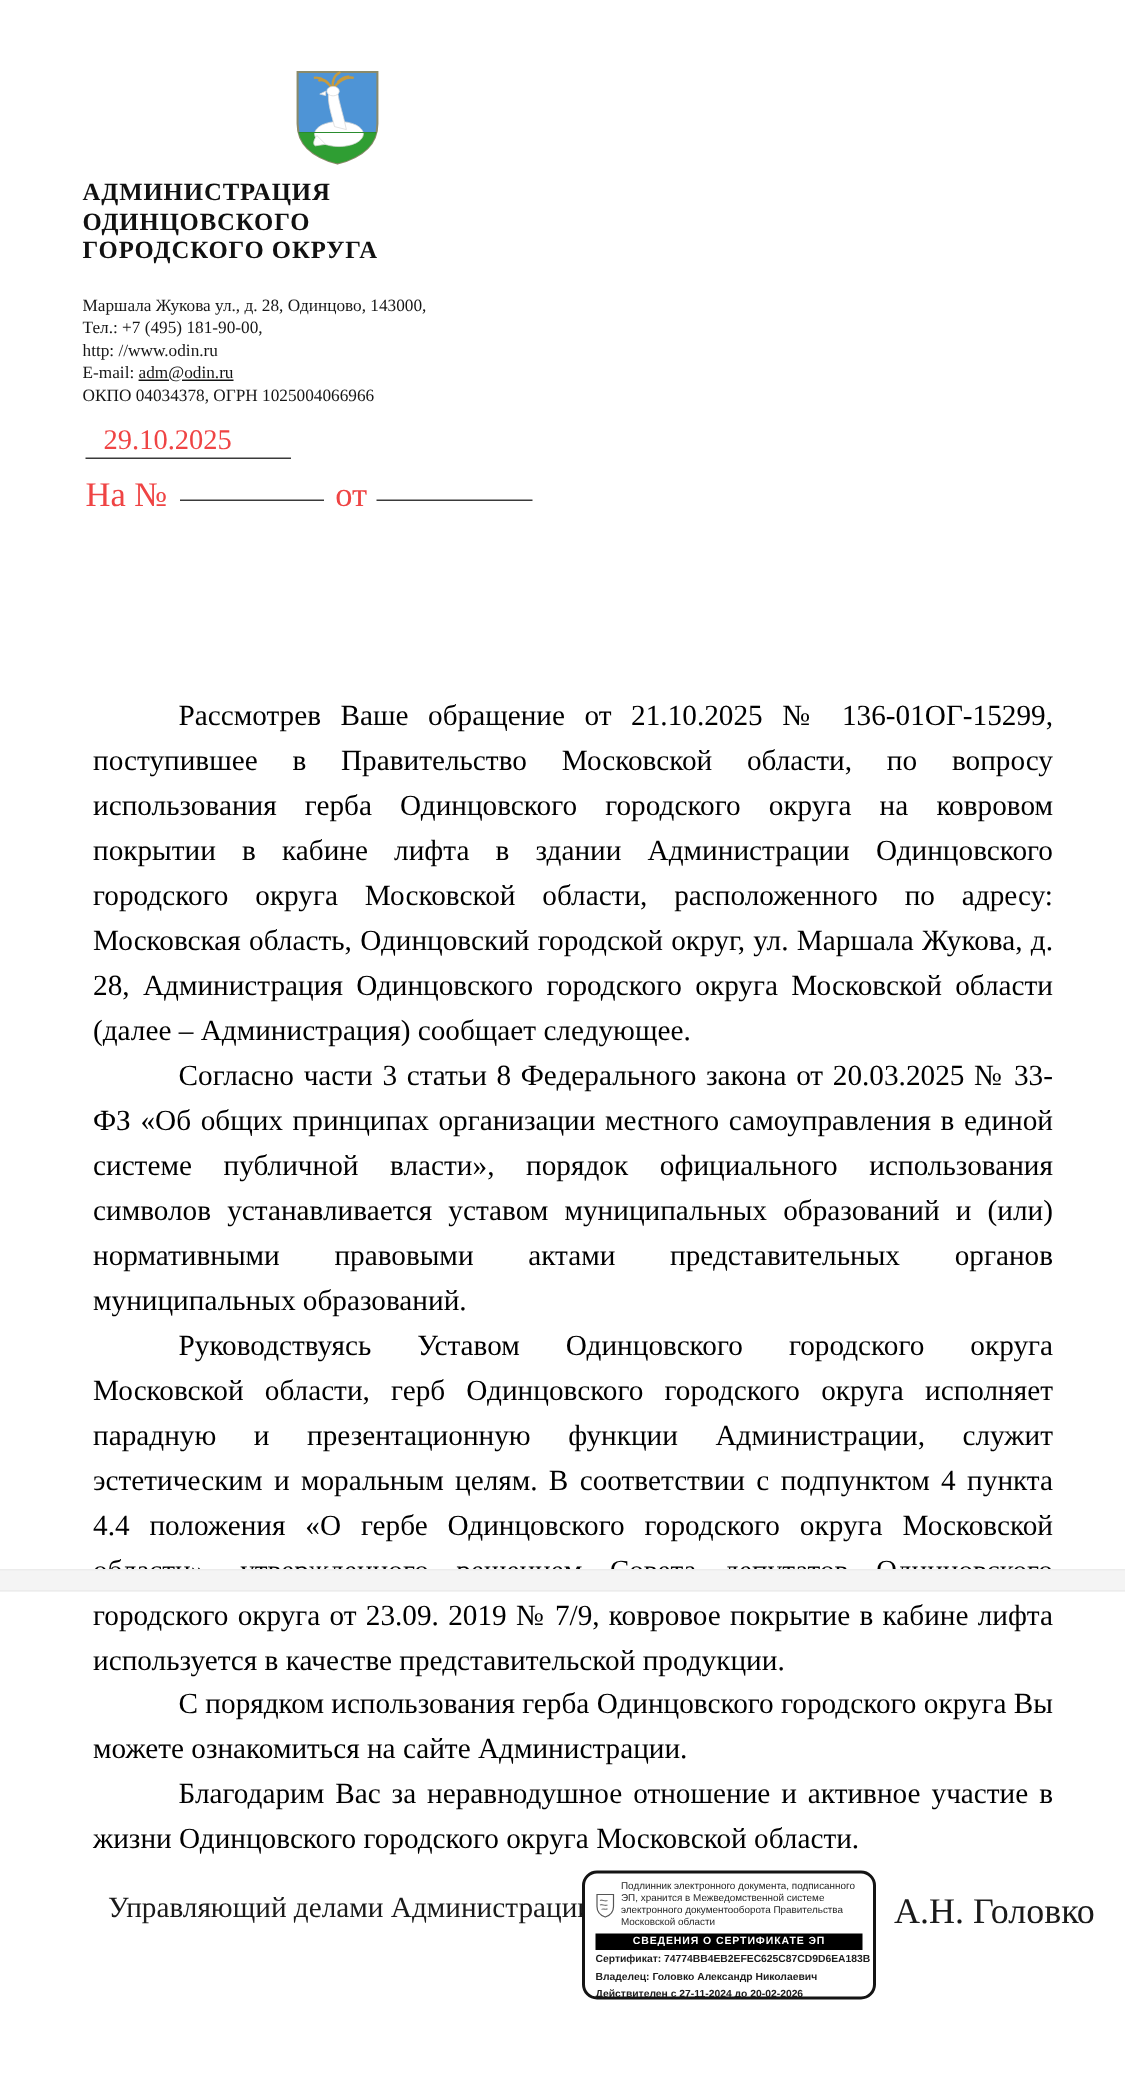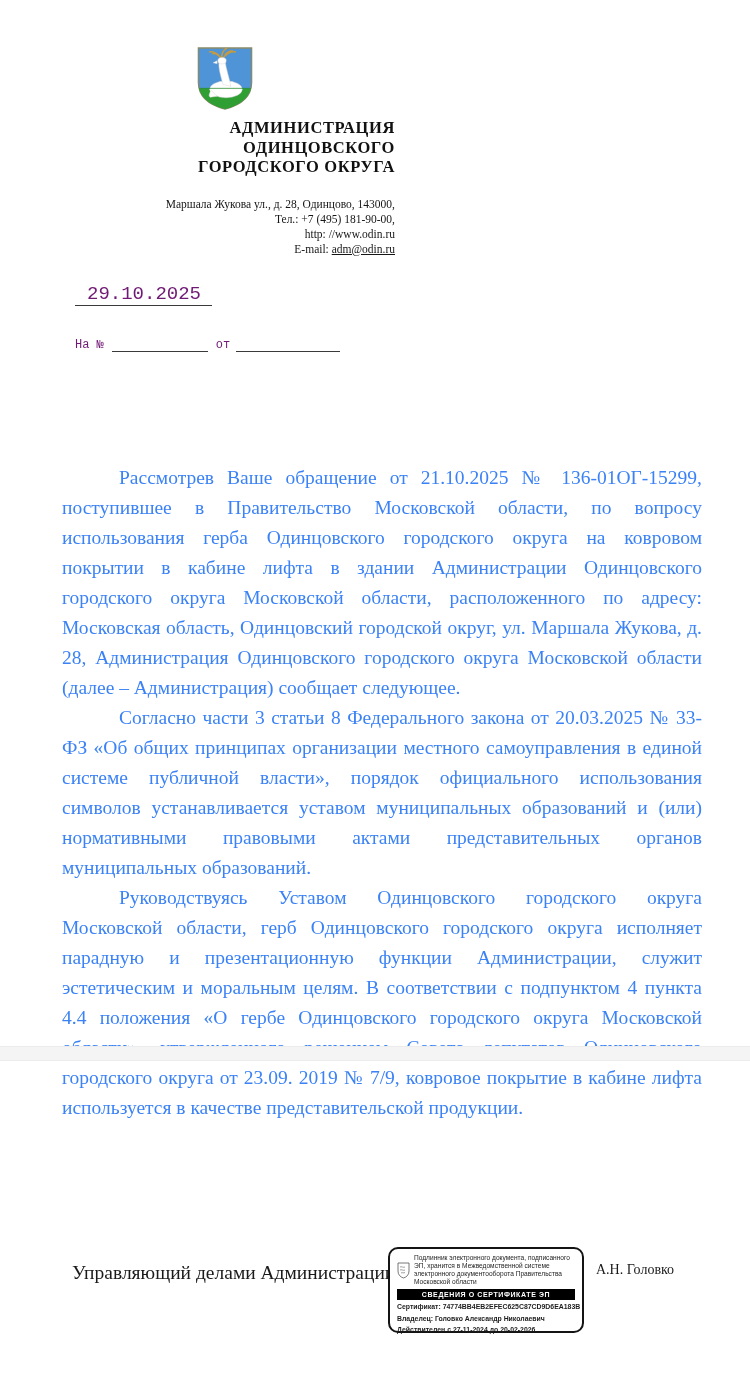--- a/index.html
+++ b/index.html
@@ -1,45 +1,45 @@
 <!DOCTYPE html>
 <html><head>
 <meta charset="utf-8">
 <style>
   html,body{margin:0;padding:0;background:#ffffff;}
   .page{
     position:relative;width:750px;height:1400px;background:#ffffff;overflow:hidden;
     font-family:"Liberation Serif",serif;color:#1e1e1e;
   }
   
-  .letterhead{position:absolute;left:55px;top:45px;width:340px;text-align:right;}
+  .letterhead{position:absolute;left:55px;top:45px;width:340px;text-align:left;}
   .crest{display:block;margin:0 auto;width:60px;height:67px;}
   .org-name{margin-top:6px;font-weight:bold;font-size:16.5px;line-height:19.5px;letter-spacing:.6px;color:#111;}
   .contact{margin-top:20px;font-size:11.5px;line-height:15px;color:#161616;}
   .email{text-decoration:underline;}
   
-  .ref-block{position:absolute;left:75px;top:283px;width:330px;font-size:19px;color:#701a75;font-family:Liberation Mono, monospace;}
+  .ref-block{position:absolute;left:57px;top:283px;width:330px;font-size:19px;color:#ef4444;}
   .ref-row1{display:flex;}
   .ref-date{display:inline-block;width:125px;padding-left:12px;border-bottom:1.5px solid #3a3a3a;}
   .ref-num{display:inline-block;width:140px;margin-left:10px;border-bottom:1.5px solid #3a3a3a;}
-  .ref-row2{margin-top:29px;font-size:12px;display:flex;align-items:flex-end;}
+  .ref-row2{margin-top:11px;font-size:23px;display:flex;}
   .blank-line{display:inline-block;border-bottom:1.5px solid #3a3a3a;height:16px;}
   .bl1{width:96px;margin-left:8px;}
   .bl2{width:104px;margin-left:6px;}
   .ref-from{margin-left:8px;}
   
   .body-block{position:absolute;left:62px;width:640px;}
   .body-1{top:463px;}
   .body-2{top:1122px;}
-  .body-block p{margin:0;text-align:justify;text-indent:57px;font-size:19.5px;line-height:30px;color:#3b82f6;}
+  .body-block p{margin:0;text-align:justify;text-indent:57px;font-size:19.5px;line-height:30px;color:#000000;}
   
   .page-break{position:absolute;left:0;top:1046px;width:750px;height:13px;background:#f4f4f4;border-top:1px solid #ececec;border-bottom:1px solid #ececec;}
   
   .sig-title{position:absolute;left:72px;top:1262px;font-size:19.5px;color:#1a1a1a;}
-  .sig-name{position:absolute;left:596px;top:1262px;font-size:14px;color:#1a1a1a;}
+  .sig-name{position:absolute;left:596px;top:1262px;font-size:24px;color:#1a1a1a;}
   .stamp{
     position:absolute;left:388px;top:1247px;width:196px;height:86px;box-sizing:border-box;
     border:2px solid #141414;border-radius:10px;background:#fff;padding:5px 7px 4px 7px;
     font-family:"Liberation Sans",sans-serif;color:#1c1c1c;
   }
   .stamp-head{display:flex;align-items:center;gap:4px;}
   .stamp-crest{flex:0 0 auto;width:13px;height:17px;}
   .stamp-head-text{font-size:6.6px;line-height:8px;text-align:left;color:#242424;}
   .stamp-bar{margin-top:3px;background:#000;color:#fff;font-size:7px;font-weight:bold;letter-spacing:.6px;text-align:center;padding:2px 0;}
   .stamp-line{font-size:6.9px;line-height:9.5px;margin-top:2px;font-weight:600;text-align:left;white-space:nowrap;}
@@ -83,20 +83,21 @@
       <div>АДМИНИСТРАЦИЯ</div>
       <div>ОДИНЦОВСКОГО</div>
       <div>ГОРОДСКОГО ОКРУГА</div>
     </div>
 
     <div class="contact">
       <div>Маршала Жукова ул., д. 28, Одинцово, 143000,</div>
       <div>Тел.: +7 (495) 181-90-00,</div>
       <div>http: //www.odin.ru</div>
       <div><span>E-mail: </span><span class="email">adm@odin.ru</span></div>
+      <div>ОКПО 04034378, ОГРН 1025004066966</div>
     </div>
   </div>
 
   <div class="ref-block">
     <div class="ref-row1">
       <span class="ref-date">29.10.2025</span>
     </div>
     <div class="ref-row2">
       <span>На №</span>
       <span class="blank-line bl1"></span>
@@ -106,20 +107,24 @@
   </div>
 
   <div class="body-block body-1">
     <p>Рассмотрев Ваше обращение от 21.10.2025 № 136-01ОГ-15299, поступившее в Правительство Московской области, по вопросу использования герба Одинцовского городского округа на ковровом покрытии в кабине лифта в здании Администрации Одинцовского городского округа Московской области, расположенного по адресу: Московская область, Одинцовский городской округ, ул. Маршала Жукова, д. 28, Администрация Одинцовского городского округа Московской области (далее – Администрация) сообщает следующее.</p>
     <p>Согласно части 3 статьи 8 Федерального закона от 20.03.2025 № 33-ФЗ «Об общих принципах организации местного самоуправления в единой системе публичной власти», порядок официального использования символов устанавливается уставом муниципальных образований и (или) нормативными правовыми актами представительных органов муниципальных образований.</p>
     <p>Руководствуясь Уставом Одинцовского городского округа Московской области, герб Одинцовского городского округа исполняет парадную и презентационную функции Администрации, служит эстетическим и моральным целям. В соответствии с подпунктом 4 пункта 4.4 положения «О гербе Одинцовского городского округа Московской области», утвержденного решением Совета депутатов Одинцовского городского округа от 23.09. 2019 № 7/9, ковровое покрытие в кабине лифта используется в качестве представительской продукции.</p>
   </div>
 
   <div class="page-break"></div>
 
+  <div class="body-block body-2">
+    <p>С порядком использования герба Одинцовского городского округа Вы можете ознакомиться на сайте Администрации.</p>
+    <p>Благодарим Вас за неравнодушное отношение и активное участие в жизни Одинцовского городского округа Московской области.</p>
+  </div>
 
   <div class="sig-title">Управляющий делами Администрации</div>
 
   <div class="stamp">
     <div class="stamp-head">
       <svg class="stamp-crest" viewBox="0 0 13 17" aria-hidden="true">
         <path d="M1,1 L12,1 L12,9 C12,13 9.5,15 6.5,16 C3.5,15 1,13 1,9 Z" fill="#ffffff" stroke="#555" stroke-width="0.8"></path>
         <path d="M3,5 C4.5,4 6,6 8,5 M3,8 C4.5,7 6,9 8,8 M4,11 C5,10 6.5,11.5 8,10.5" stroke="#777" stroke-width="0.7" fill="none"></path>
       </svg>
       <div class="stamp-head-text">Подлинник электронного документа, подписанного ЭП, хранится в Межведомственной системе электронного документооборота Правительства Московской области</div>

